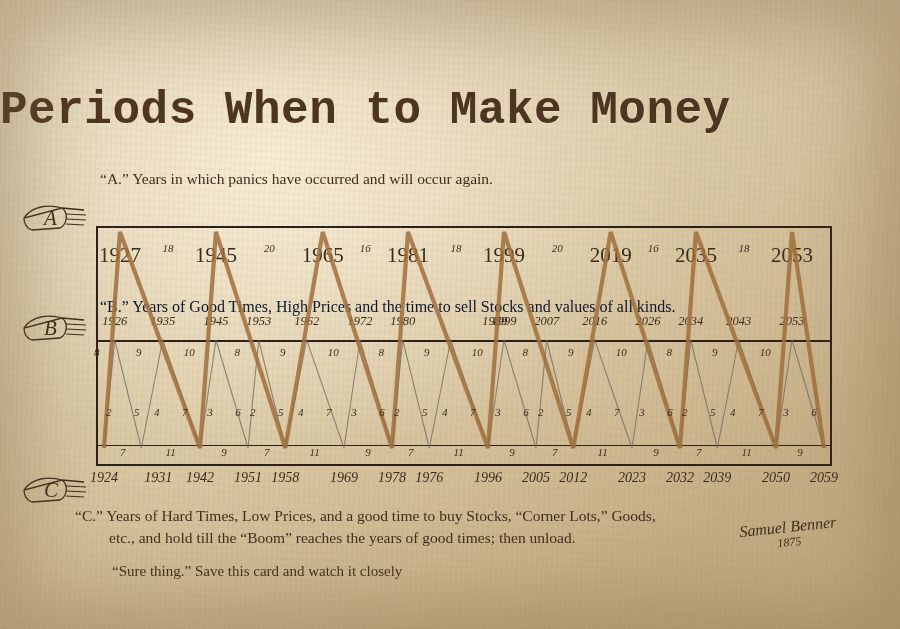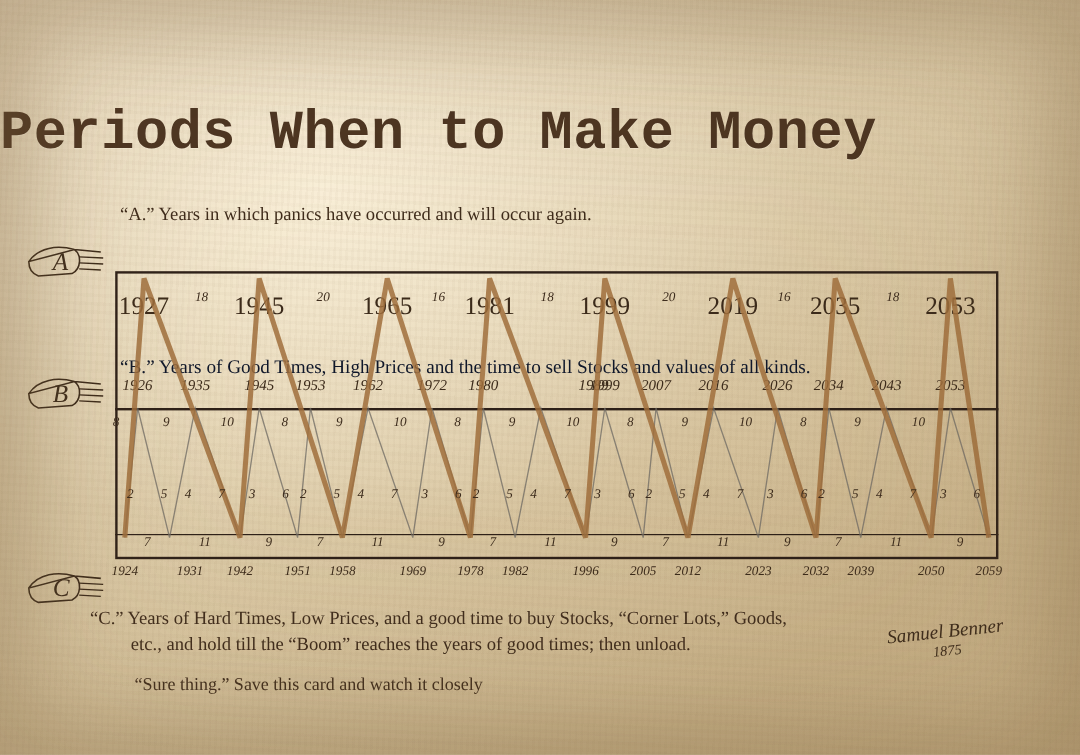--- a/index.html
+++ b/index.html
@@ -69,21 +69,21 @@
   }
   .years-mid span{
     position:absolute;top:0;transform:translateX(-50%);
     font-style:italic;font-size:12.5px;color:#3b2a1a;
   }
   .years-bot{
     position:absolute;left:96px;top:470px;width:736px;height:18px;
   }
   .years-bot span{
     position:absolute;top:0;transform:translateX(-50%);
-    font-style:italic;font-size:11px;color:#3b2a1a;
+    font-style:italic;font-size:14px;color:#3b2a1a;
   }
 
   
   .frame{
     position:absolute;left:96px;top:226px;width:736px;height:240px;
     border:2px solid #2d2018;
     box-sizing:border-box;
   }
   .frame .midline{
     position:absolute;left:-2px;right:-2px;top:112px;height:2px;background:#2d2018;
@@ -184,21 +184,21 @@
       <span style="left: 696px;">2053</span>
     </div>
   <div class="years-bot" id="years-bot">
       <span style="left: 8px;">1924</span>
       <span style="left: 45.3333px; margin-left: 17px;">1931</span>
       <span style="left: 104px;">1942</span>
       <span style="left: 152px;">1951</span>
       <span style="left: 189.333px;">1958</span>
       <span style="left: 248px;">1969</span>
       <span style="left: 296px;">1978</span>
-      <span style="left: 333.333px;">1982</span>
+      <span style="left: 333.333px;">1976</span>
       <span style="left: 392px;">1996</span>
       <span style="left: 440px;">2005</span>
       <span style="left: 477.333px;">2012</span>
       <span style="left: 536px;">2023</span>
       <span style="left: 584px;">2032</span>
       <span style="left: 621.333px;">2039</span>
       <span style="left: 680px;">2050</span>
       <span style="left: 728px;">2059</span>
     </div>
 

